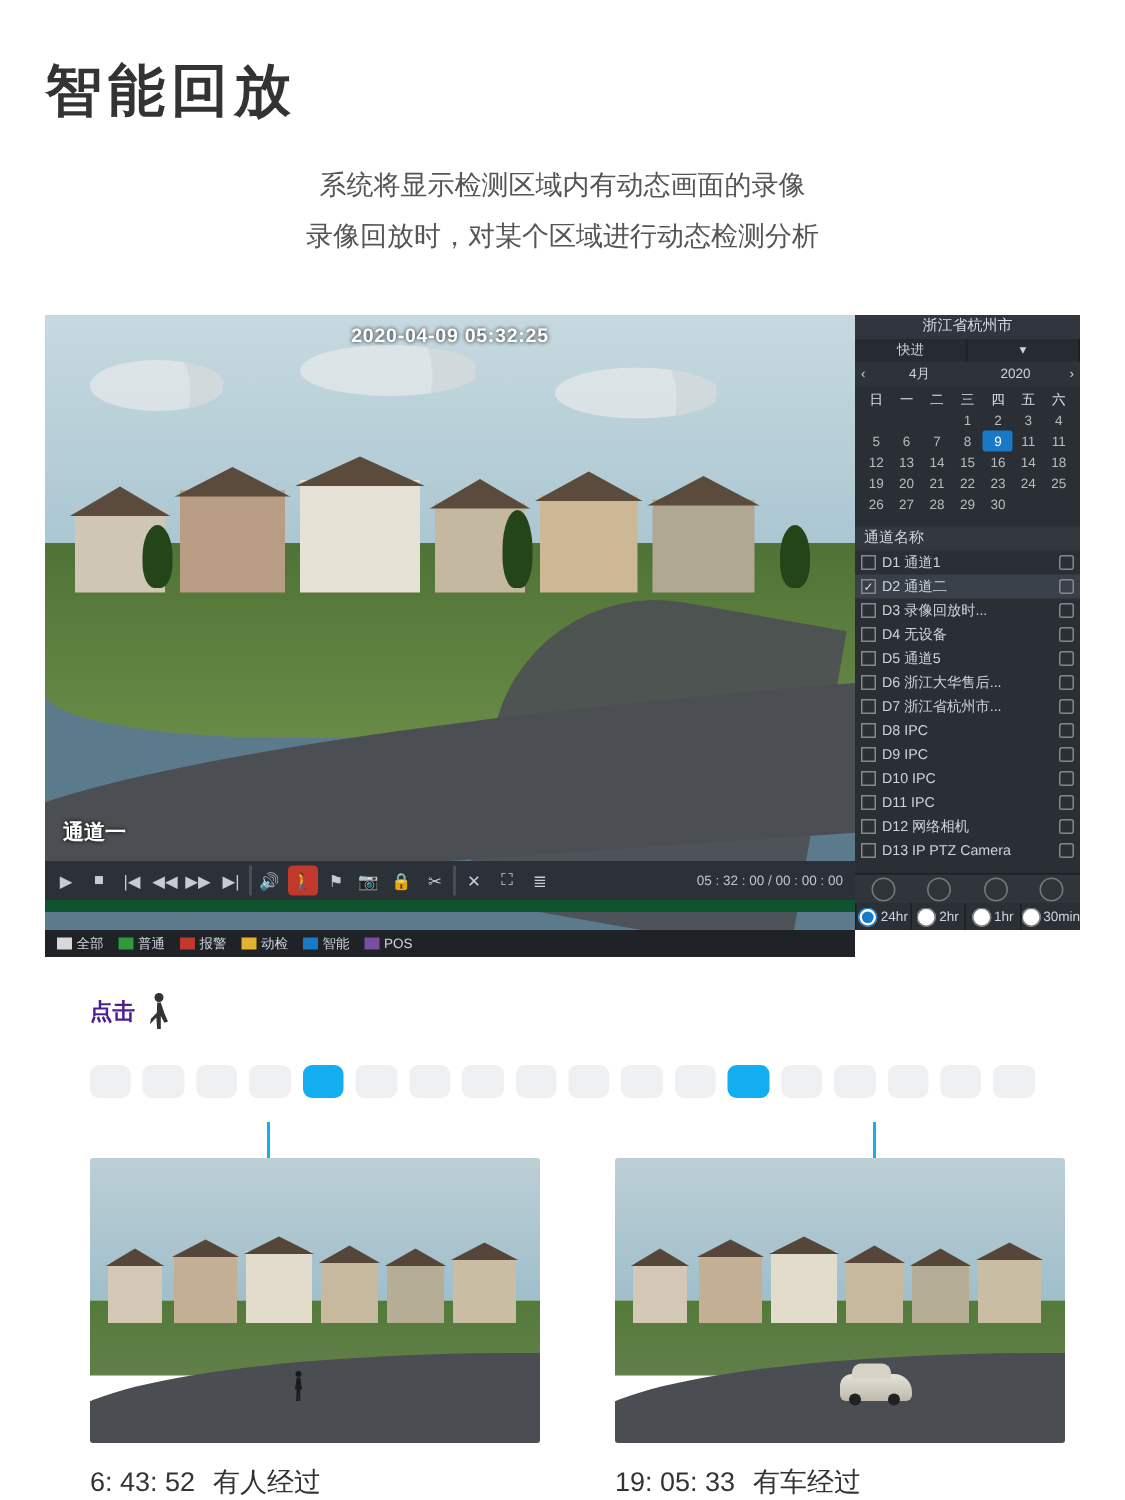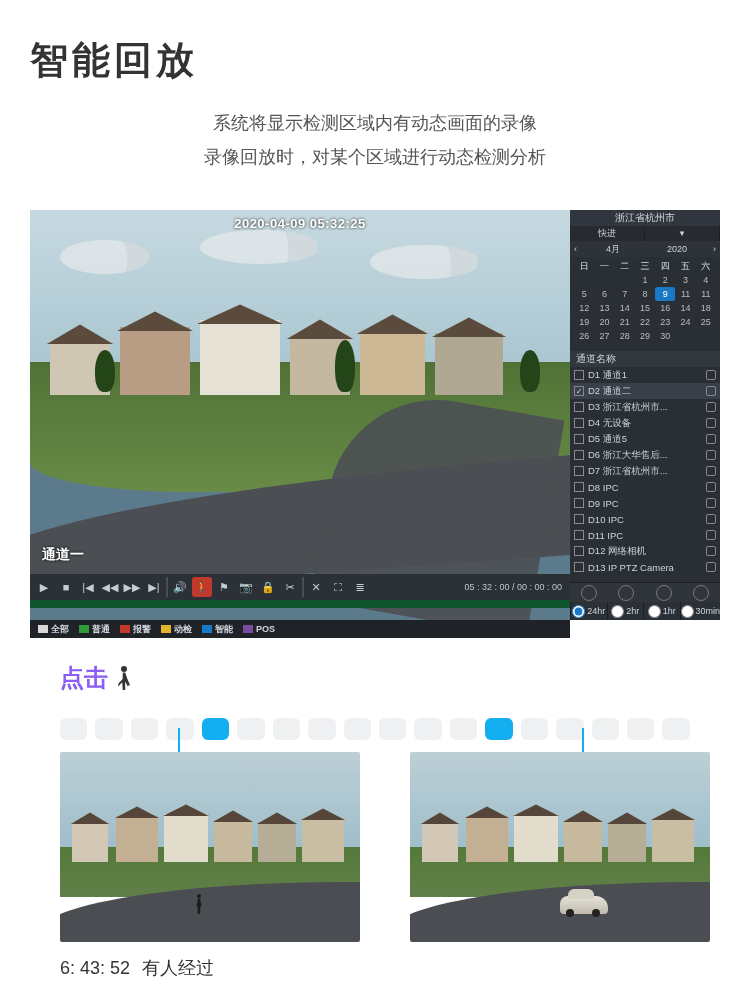--- a/index.html
+++ b/index.html
@@ -35,21 +35,21 @@
 
   .controls-bar { position:absolute; left:0; bottom:20px; width:540px; height:26px; background:#2c3138; display:flex; align-items:center; gap:2px; padding:0 4px; }
   .ctrl { width:20px; height:20px; display:flex; align-items:center; justify-content:center; color:#c5ccd4; font-size:11px; cursor:pointer; }
   .ctrl.walk { background:#c0392b; border-radius:3px; }
   .ctrl.sep { width:2px; background:#484e56; }
   .time-readout { margin-left:auto; color:#bdc5ce; font-size:9px; white-space:nowrap; padding-right:4px;}
 
   .timeline-bar { position:absolute; left:0; bottom:12px; width:540px; height:8px; background:#0d542f; }
   .status-row { position:absolute; left:0; bottom:0; width:540px; height:12px; background:#202429; color:#d0d6de; font-size:9px; padding:0 6px; line-height:12px;}
   .legend-row { position:absolute; left:0; bottom:-18px; width:540px; height:18px; background:#1f2328; display:flex; align-items:center; gap:10px; padding:0 8px;}
-  .legend-item { display:flex; align-items:center; gap:3px; font-size:9px; color:#cfd5dc;font-weight:bold; }
+  .legend-item { display:flex; align-items:center; gap:3px; font-size:9px; color:#cfd5dc; }
   .legend-swatch{width:10px;height:8px;}
 
   .side-panel { position:absolute; right:0; top:0; width:150px; height:410px; background:#2a2f36; color:#cdd3da; font-size:10px; }
   .sp-header { height:16px; line-height:16px; text-align:center; font-size:10px; color:#d6dbe2; background:#31363e;}
   .sp-tabs { display:flex; height:15px; }
   .sp-tab { flex:1; text-align:center; line-height:15px; font-size:9px; background:#272b31; border-right:1px solid #1b1e23; }
   .sp-month-nav { display:flex; height:16px; align-items:center; font-size:9px; background:#2e333a; }
   .sp-month-nav span { padding:0 4px; }
   .calendar { padding:2px 4px 6px; }
   .cal-row { display:flex; }
@@ -63,30 +63,30 @@
   .ch-chk { width:10px; height:10px; border:1px solid #888; margin-right:4px; display:inline-flex; align-items:center; justify-content:center; font-size:8px; color:#ddd;}
   .ch-name { flex:1; white-space:nowrap; overflow:hidden; text-overflow:ellipsis; }
   .ch-cam { width:10px; height:10px; border:1px solid #888; border-radius:2px; margin-left:2px;}
   .sp-bottom { position:absolute; left:0; right:0; bottom:0; }
   .sp-icon-row { height:20px; display:flex; align-items:center; justify-content:space-around; background:#30353c; border-top:1px solid #1b1e23;}
   .sp-icon { width:16px;height:16px;border:1px solid #777;border-radius:50%; }
   .sp-range-row { height:18px; display:flex; background:#2b3037;justify-content:center; }
   .rng { flex:1; text-align:center; font-size:9px; line-height:18px; color:#cfd5dc; border-left:1px solid #1b1e23; display:flex; align-items:center; justify-content:center; gap:2px;}
   .rng input{accent-color:#1a79c7;}
 
-  .instruction { display:flex; align-items:center; gap:6px; font-size:24px; font-weight:600; margin:42px 0 24px 30px; color:#8b5cf6; }
+  .instruction { display:flex; align-items:center; gap:6px; font-size:15px; font-weight:600; margin:42px 0 24px 30px; color:#4c1d95; }
   .walk-icon { width:20px; height:24px; position:relative; }
   .walk-icon::before{content:"";position:absolute;top:0;left:7px;width:6px;height:6px;border-radius:50%;background:#333;}
   .walk-icon::after{content:"";position:absolute;top:6px;left:4px;width:12px;height:18px;background:#333;clip-path:polygon(40% 0,60% 0,80% 40%,100% 70%,80% 75%,60% 50%,60% 100%,40% 100%,35% 55%,0 80%,5% 60%,38% 38%);}
 
   .tl-strip { display:flex; gap:8px; padding:0 30px; margin-bottom:0; }
   .tl-seg { flex:1; height:22px; background:#eef0f2; border-radius:6px; }
   .tl-seg.active { background:#12aef0; }
 
-  .thumbs { display:flex; gap:50px; padding:0 30px; margin-top:12px; }
+  .thumbs { display:flex; gap:50px; padding:0 30px; margin-top:40px; }
   .thumb-col { flex:1; }
   .thumb-line { height:24px; width:2px; background:#12aef0; margin-top:-24px; }
   .thumb-col.a .thumb-line{ margin-left:118px; }
   .thumb-col.b .thumb-line{ margin-left:172px; }
   .thumb { width:300px; height:190px; position:relative; overflow:hidden; border-radius:2px; }
   .thumb .mini-sky{height:95px;background:linear-gradient(#bccfd5,#9fbecb);}
   .thumb .mini-grass{height:50px;background:linear-gradient(#547a3a,#617f49);}
   .thumb .mini-road{position:absolute;bottom:0;left:-20px;right:-20px;height:60px;background:#4a4d51;border-radius:90% 0 0 0/50px 0 0 0;}
   .thumb .mini-houses{position:absolute;top:55px;left:0;right:0;height:55px;}
   .mh{position:absolute;bottom:0;width:36px;height:40px;background:#d2c8b5;}
@@ -266,21 +266,21 @@
             <span class="ch-name">D1 通道1</span>
             <span class="ch-cam"></span>
           </div>
           <div class="ch-row selected">
             <span class="ch-chk">✓</span>
             <span class="ch-name">D2 通道二</span>
             <span class="ch-cam"></span>
           </div>
           <div class="ch-row">
             <span class="ch-chk"></span>
-            <span class="ch-name">D3 浙江省杭州市...</span>
+            <span class="ch-name">D3 录像回放时...</span>
             <span class="ch-cam"></span>
           </div>
           <div class="ch-row">
             <span class="ch-chk"></span>
             <span class="ch-name">D4 无设备</span>
             <span class="ch-cam"></span>
           </div>
           <div class="ch-row">
             <span class="ch-chk"></span>
             <span class="ch-name">D5 通道5</span>
@@ -412,16 +412,19 @@
             <div class="mh i1"></div>
             <div class="mh i2"></div>
             <div class="mh i3"></div>
             <div class="mh i4"></div>
             <div class="mh i5"></div>
             <div class="mh i6"></div>
           </div>
         <div class="mini-road"></div>
         <div class="car"></div>
       </div>
+      <div class="thumb-caption">
+        <span class="tc-time">19: 05: 33</span><span>有车经过</span>
+      </div>
     </div>
   </div>
 
 </div>
 
 </body></html>

